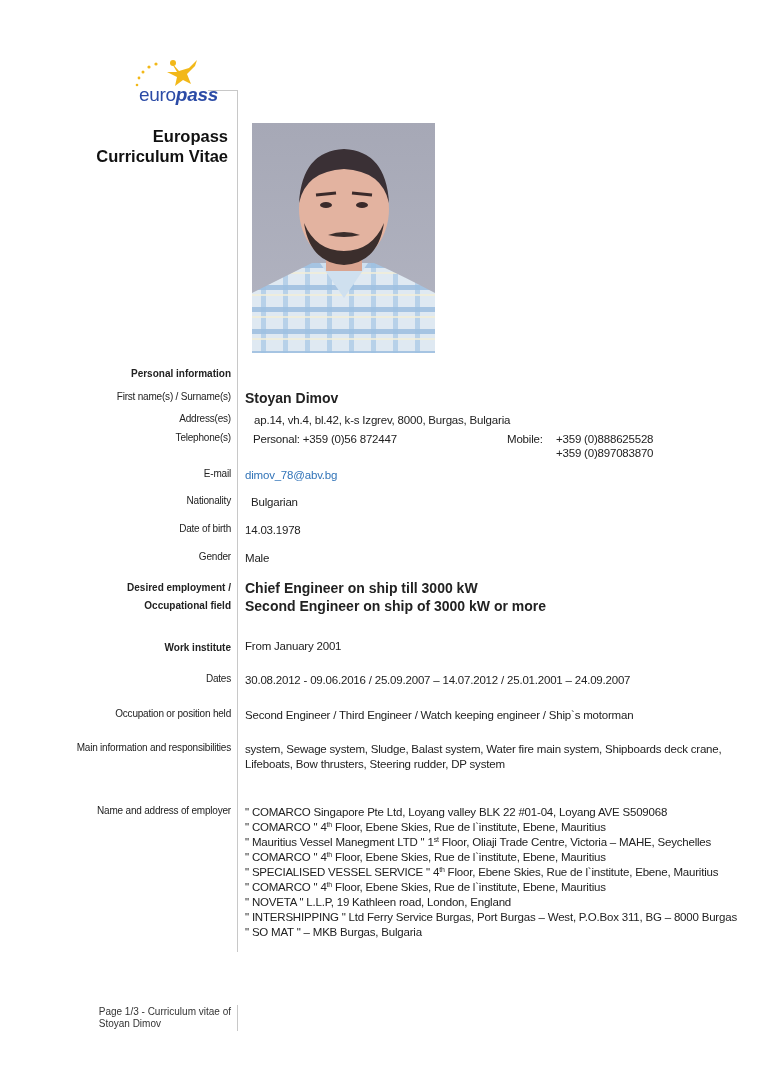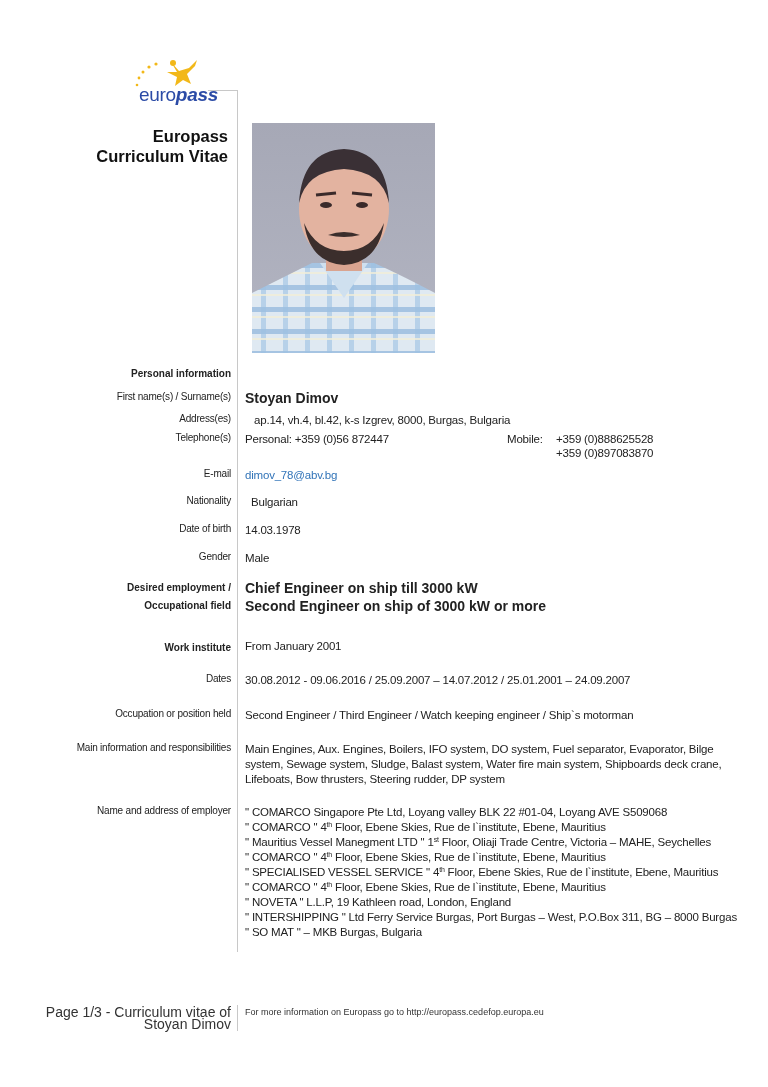--- a/index.html
+++ b/index.html
@@ -22,21 +22,21 @@
 
     .label { position: absolute; right: 537px; text-align: right; font-size: 10px; color: #222; white-space: nowrap; letter-spacing: -0.2px; }
     .label.section { font-size: 10px; font-weight: bold; letter-spacing: 0; }
     .value { position: absolute; left: 245px; font-size: 11.5px; color: #222; white-space: nowrap; letter-spacing: -0.2px; line-height: 15px; }
     .value.bold { font-weight: bold; font-size: 14px; letter-spacing: 0; line-height: 18px; }
     .value.email { color: #3274b8; }
     sup { font-size: 7px; vertical-align: 4px; line-height: 0; }
 
     .photo { position: absolute; left: 252px; top: 123px; width: 183px; height: 230px; overflow: hidden; background: #a9abb8; }
 
-    .footer-left { position: absolute; right: 537px; top: 1006px; text-align: right; font-size: 14px; color: #333; line-height: 12px; }
+    .footer-left { position: absolute; right: 537px; top: 1006px; font-size: 10px; color: #333; line-height: 12px; }
     .footer-right { position: absolute; left: 245px; top: 1006px; font-size: 9px; color: #333; line-height: 12px; }
   </style>
 </head>
 <body>
 
 <div class="logo">
   <svg class="abs" style="left:0;top:0" width="96" height="30" viewBox="0 0 96 30">
     <circle cx="4" cy="27" r="1.3" fill="#f2b818"></circle>
     <circle cx="6" cy="20" r="1.4" fill="#f2b818"></circle>
     <circle cx="10" cy="14" r="1.5" fill="#f2b818"></circle>
@@ -86,21 +86,21 @@
 
 <div class="label section" style="top:368px;">Personal information</div>
 
 <div class="label" style="top:391px;">First name(s) / Surname(s)</div>
 <div class="value bold" style="top:389px;">Stoyan Dimov</div>
 
 <div class="label" style="top:413px;">Address(es)</div>
 <div class="value" style="top:413px; left:254px;">ap.14, vh.4, bl.42, k-s Izgrev, 8000, Burgas, Bulgaria</div>
 
 <div class="label" style="top:432px;">Telephone(s)</div>
-<div class="value" style="top:432px;">Personal: +359 (0)56 872447</div>
+<div class="value" style="top:432px;margin-left:8px;">Personal: +359 (0)56 872447</div>
 <div class="value" style="top:432px; left:507px;">Mobile:</div>
 <div class="value" style="top:432px; left:556px;">+359 (0)888625528</div>
 <div class="value" style="top:446px; left:556px;">+359 (0)897083870</div>
 
 <div class="label" style="top:468px;">E-mail</div>
 <div class="value email" style="top:468px;">dimov_78@abv.bg</div>
 
 <div class="label" style="top:495px;padding-left:36px;">Nationality</div>
 <div class="value" style="top:495px; left:251px;">Bulgarian</div>
 
@@ -123,21 +123,20 @@
 <div class="value" style="top:639px;">From January 2001</div>
 
 <div class="label" style="top:673px;">Dates</div>
 <div class="value" style="top:673px;">30.08.2012 - 09.06.2016 / 25.09.2007 – 14.07.2012 / 25.01.2001 – 24.09.2007</div>
 
 <div class="label" style="top:708px;">Occupation or position held</div>
 <div class="value" style="top:708px;">Second Engineer / Third Engineer / Watch keeping engineer / Ship`s motorman</div>
 
 <div class="label" style="top:742px;">Main information and responsibilities</div>
 <div class="value" style="top:742px;">
-  <div>Main Engines, Aux. Engines, Boilers, IFO system, DO system, Fuel separator, Evaporator, Bilge</div>
   <div>system, Sewage system, Sludge, Balast system, Water fire main system, Shipboards deck crane,</div>
   <div>Lifeboats, Bow thrusters, Steering rudder, DP system</div>
 </div>
 
 <div class="label" style="top:805px;">Name and address of employer</div>
 <div class="value" style="top:805px;">
   <div><span>" COMARCO Singapore Pte Ltd, Loyang valley BLK 22 #01-04, Loyang AVE S509068</span></div>
   <div><span>" COMARCO " 4</span><sup>th</sup><span> Floor, Ebene Skies, Rue de l`institute, Ebene, Mauritius</span></div>
   <div><span>" Mauritius Vessel Manegment LTD " 1</span><sup>st</sup><span> Floor, Oliaji Trade Centre, Victoria – MAHE, Seychelles</span></div>
   <div><span>" COMARCO " 4</span><sup>th</sup><span> Floor, Ebene Skies, Rue de l`institute, Ebene, Mauritius</span></div>
@@ -147,14 +146,13 @@
   <div><span>" INTERSHIPPING " Ltd Ferry Service Burgas, Port Burgas – West, P.O.Box 311, BG – 8000 Burgas</span></div>
   <div><span>" SO MAT " – MKB  Burgas, Bulgaria</span></div>
 </div>
 
 <div class="footer-left">
   <div>Page 1/3 - Curriculum vitae of</div>
   <div>Stoyan Dimov</div>
 </div>
 <div class="footer-divider"></div>
 <div class="footer-right">
-  <div>For more information on Europass go to http://europass.cedefop.europa.eu</div>
 </div>
 
 </body></html>

